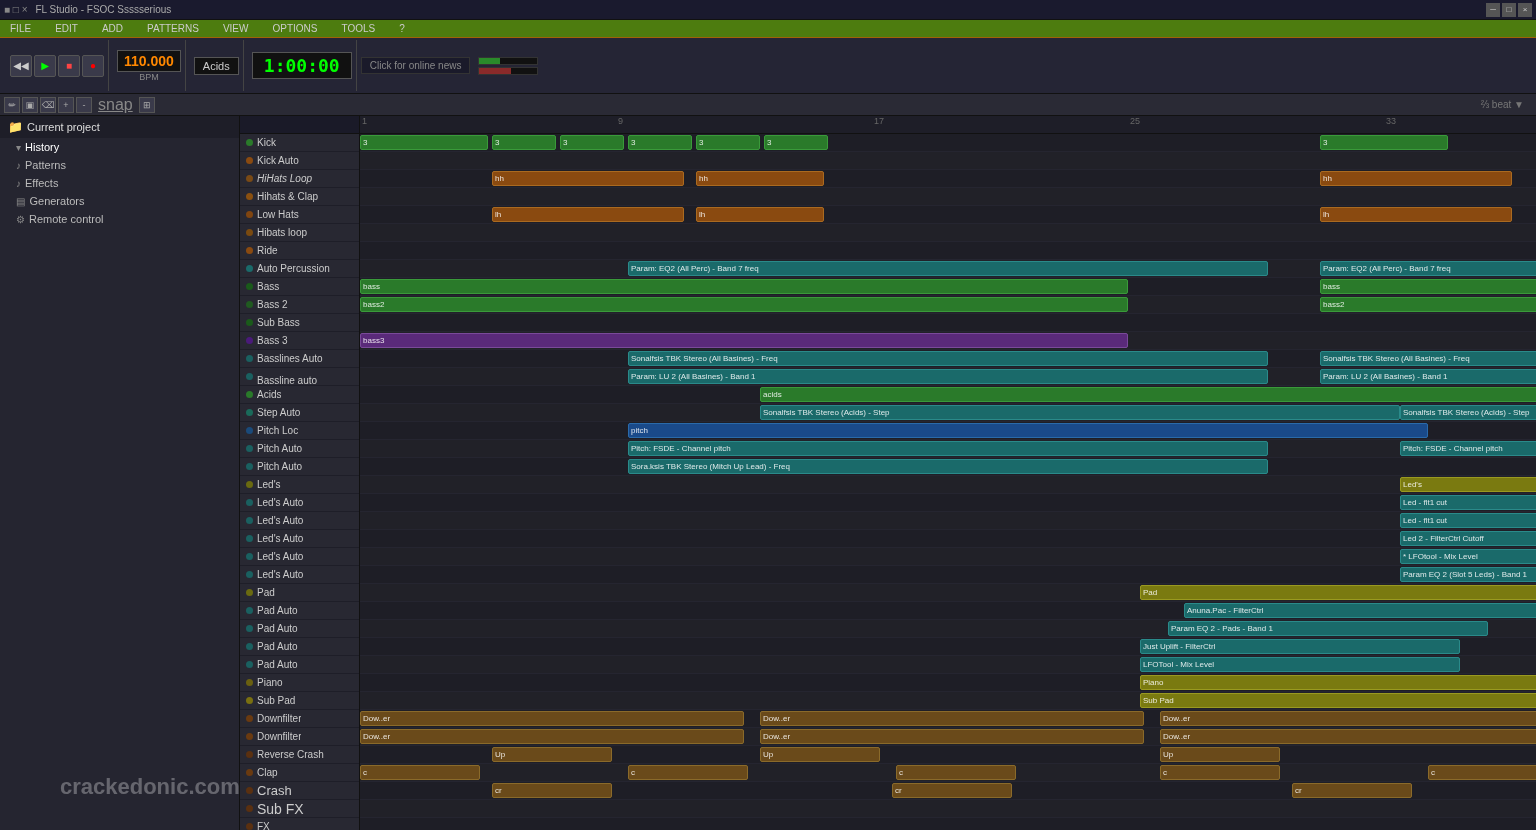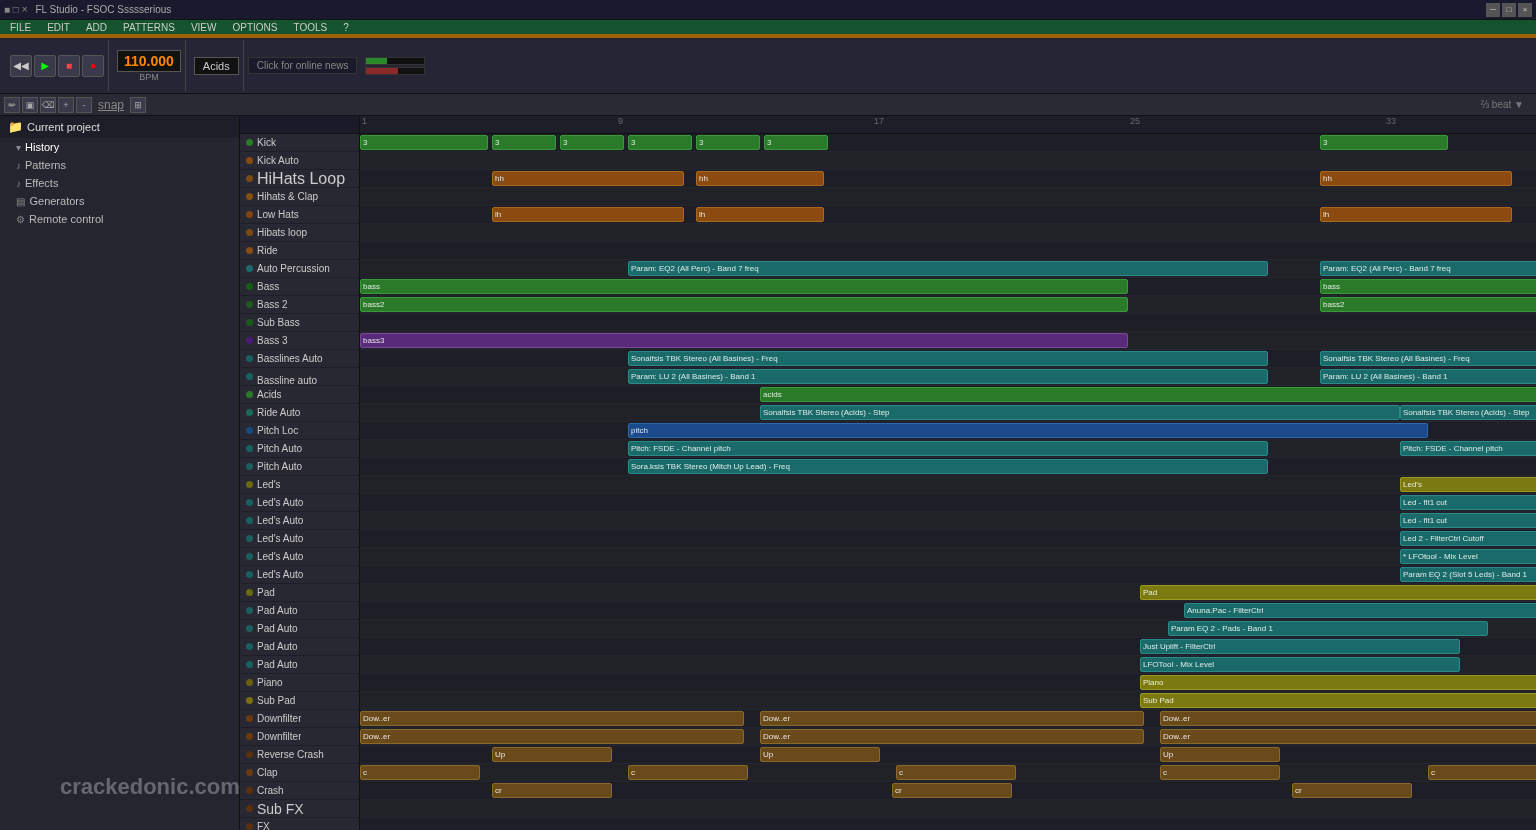--- a/index.html
+++ b/index.html
@@ -38,26 +38,26 @@
       border: none;
       color: #ccc;
       font-size: 8px;
       cursor: pointer;
       display: flex; align-items: center; justify-content: center;
     }
 
     
     #menu-bar {
       height: 18px;
-      background: #14532d;
+      background: #4d7c0f;
       display: flex;
       align-items: center;
       padding: 0 4px;
-      gap: 4px;
-      border-bottom: 4px solid #a16207;
+      gap: 12px;
+      border-bottom: 1px solid #a16207;
     }
     .menu-item {
       padding: 1px 6px;
       font-size: 10px;
       color: #ccc;
       cursor: pointer;
     }
 
     
     #transport-bar {
@@ -345,41 +345,44 @@
     <div style="display:flex; flex-direction:column; align-items:center;">
       <div class="tempo-display">110.000</div>
       <span style="font-size:9px; color:#888;">BPM</span>
     </div>
   </div>
 
   <div class="transport-section">
     <div style="background:#111; border:1px solid #555; padding:2px 8px; color:#ccc; font-size:11px;">Acids</div>
   </div>
 
+  <div class="transport-section">
+    <div class="time-display">1:00:00</div>
+  </div>
 
 
   <div style="background:#1a1a2a; border:1px solid #333; padding:2px 8px; font-size:10px; color:#888; white-space:nowrap;">Click for online news</div>
 
   <div style="display:flex; flex-direction:column; gap:2px; margin-left:4px;">
     <div style="width:60px; height:8px; background:#111; border:1px solid #333; position:relative;">
       <div style="width:35%; height:100%; background:#2a8a2a;"></div>
     </div>
     <div style="width:60px; height:8px; background:#111; border:1px solid #333; position:relative;">
       <div style="width:55%; height:100%; background:#8a2a2a;"></div>
     </div>
   </div>
 </div>
 
 <div id="secondary-bar">
   <button class="small-btn">✏</button>
   <button class="small-btn">▣</button>
   <button class="small-btn">⌫</button>
   <button class="small-btn">+</button>
   <button class="small-btn">-</button>
-  <span style="margin:12px 4px; font-size:12px; color:#888;text-decoration:underline;">snap</span>
+  <span style="margin:12px 4px; font-size:16px; color:#888;text-decoration:underline;">snap</span>
   <button class="small-btn">⊞</button>
   <span style="margin-left:auto; font-size:10px; color:#777; padding:0 8px;">⅔ beat ▼</span>
 </div>
 
 <div id="main-layout">
 
   <div id="sidebar">
     <div class="sidebar-header">
       <span style="font-size:12px;">📁</span>
       <span>Current project</span>
@@ -417,21 +420,21 @@
             <div class="track-name-row">
               <span class="track-dot" style="background: rgb(42, 122, 42);"></span>
               <span style="font-size: 10px; overflow: hidden; text-overflow: ellipsis; max-width: 90px;">Kick</span>
             </div>
             <div class="track-name-row">
               <span class="track-dot" style="background: rgb(138, 74, 16);"></span>
               <span style="font-size: 10px; overflow: hidden; text-overflow: ellipsis; max-width: 90px;">Kick Auto</span>
             </div>
             <div class="track-name-row">
               <span class="track-dot" style="background: rgb(122, 74, 21);"></span>
-              <span style="font-size: 16px; overflow: hidden; text-overflow: ellipsis; max-width: 90px;">HiHats Loop</span>
+              <span style="font-size: 10px; overflow: hidden; text-overflow: ellipsis; max-width: 90px; font-style: italic;">HiHats Loop</span>
             </div>
             <div class="track-name-row">
               <span class="track-dot" style="background: rgb(138, 80, 16);"></span>
               <span style="font-size: 10px; overflow: hidden; text-overflow: ellipsis; max-width: 90px;">Hihats &amp; Clap</span>
             </div>
             <div class="track-name-row">
               <span class="track-dot" style="background: rgb(128, 69, 16);"></span>
               <span style="font-size: 10px; overflow: hidden; text-overflow: ellipsis; max-width: 90px;">Low Hats</span>
             </div>
             <div class="track-name-row">
@@ -469,21 +472,21 @@
             <div class="track-name-row">
               <span class="track-dot" style="background: rgb(26, 96, 96);"></span>
               <span style="font-size: 10px; overflow: hidden; text-overflow: ellipsis; max-width: 90px; margin-top: 8px;">Bassline auto</span>
             </div>
             <div class="track-name-row">
               <span class="track-dot" style="background: rgb(42, 122, 42);"></span>
               <span style="font-size: 10px; overflow: hidden; text-overflow: ellipsis; max-width: 90px;">Acids</span>
             </div>
             <div class="track-name-row">
               <span class="track-dot" style="background: rgb(26, 106, 90);"></span>
-              <span style="font-size: 10px; overflow: hidden; text-overflow: ellipsis; max-width: 90px;">Ride Auto</span>
+              <span style="font-size: 10px; overflow: hidden; text-overflow: ellipsis; max-width: 90px;">Step Auto</span>
             </div>
             <div class="track-name-row">
               <span class="track-dot" style="background: rgb(26, 74, 122);"></span>
               <span style="font-size: 10px; overflow: hidden; text-overflow: ellipsis; max-width: 90px;">Pitch Loc</span>
             </div>
             <div class="track-name-row">
               <span class="track-dot" style="background: rgb(26, 96, 96);"></span>
               <span style="font-size: 10px; overflow: hidden; text-overflow: ellipsis; max-width: 90px;">Pitch Auto</span>
             </div>
             <div class="track-name-row">
@@ -553,21 +556,21 @@
             <div class="track-name-row">
               <span class="track-dot" style="background: rgb(90, 48, 16);"></span>
               <span style="font-size: 10px; overflow: hidden; text-overflow: ellipsis; max-width: 90px;">Reverse Crash</span>
             </div>
             <div class="track-name-row">
               <span class="track-dot" style="background: rgb(106, 58, 16);"></span>
               <span style="font-size: 10px; overflow: hidden; text-overflow: ellipsis; max-width: 90px;">Clap</span>
             </div>
             <div class="track-name-row">
               <span class="track-dot" style="background: rgb(90, 48, 16);"></span>
-              <span style="font-size: 10px; overflow: hidden; text-overflow: ellipsis; max-width: 90px;">Crash</span>
+              <span style="font-size: 13px; overflow: hidden; text-overflow: ellipsis; max-width: 90px;">Crash</span>
             </div>
             <div class="track-name-row">
               <span class="track-dot" style="background: rgb(90, 48, 16);"></span>
               <span style="font-size: 14px; overflow: hidden; text-overflow: ellipsis; max-width: 90px;">Sub FX</span>
             </div>
             <div class="track-name-row">
               <span class="track-dot" style="background: rgb(90, 48, 16);"></span>
               <span style="font-size: 10px; overflow: hidden; text-overflow: ellipsis; max-width: 90px;">FX</span>
             </div>
           </div>

